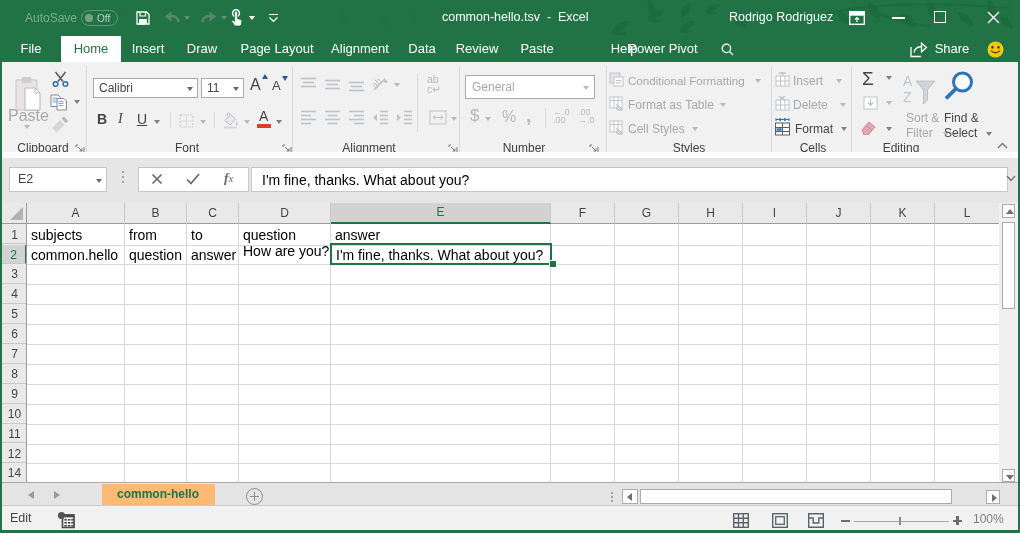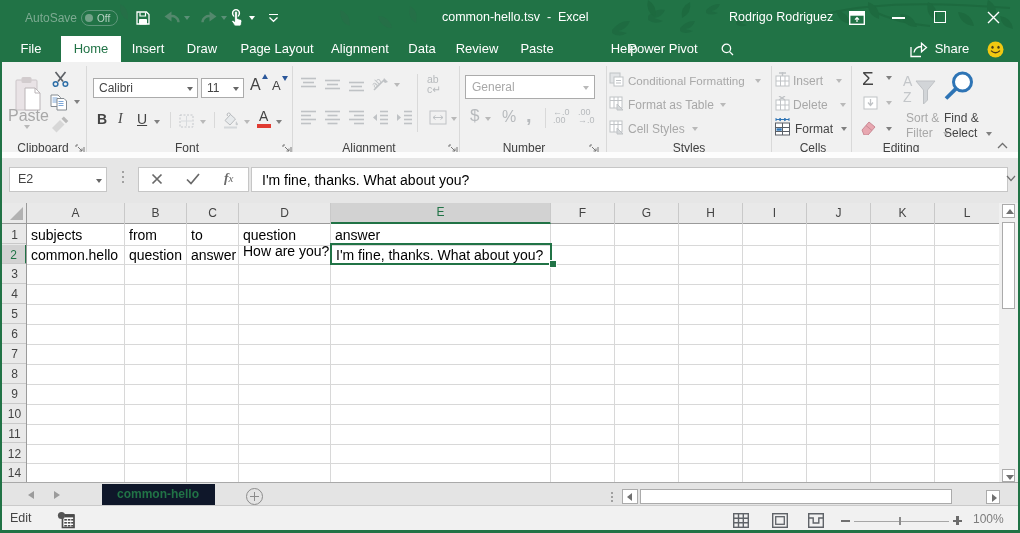--- a/index.html
+++ b/index.html
@@ -517,21 +517,21 @@
       <div style="position:absolute;left:2.5px;top:4px;width:0;height:0;border-left:4px solid transparent;border-right:4px solid transparent;border-bottom:5px solid #707070;"></div>
     </div>
   <div class="sb-btn" style="left:3px;top:19px;width:13px;height:87px;"></div>
   <div class="sb-btn" style="left:3px;top:266px;width:13px;height:12.5px;">
       <div style="position:absolute;left:2.5px;top:4.5px;width:0;height:0;border-left:4px solid transparent;border-right:4px solid transparent;border-top:5px solid #707070;"></div>
     </div>
 </div>
 <div class="abs" id="sheettabs">
   <div class="abs" style="left:26px;top:8px;width:0;height:0;border-top:4.5px solid transparent;border-bottom:4.5px solid transparent;border-right:6px solid #9b9b9b;"></div>
   <div class="abs" style="left:52px;top:8px;width:0;height:0;border-top:4.5px solid transparent;border-bottom:4.5px solid transparent;border-left:6px solid #9b9b9b;"></div>
-  <div class="abs" style="left:99.5px;top:1px;width:113px;height:28px;background:#0f172a;border-bottom:2.5px solid #217346;text-align:center;font-size:12px;font-weight:bold;color:#217346;line-height:20px;">common-hello</div>
+  <div class="abs" style="left:99.5px;top:1px;width:113px;height:28px;background:#fdba74;border-bottom:2.5px solid #217346;text-align:center;font-size:12px;font-weight:bold;color:#217346;line-height:20px;">common-hello</div>
   <div class="abs" style="left:244px;top:5px;width:17px;height:17px;border:1px solid #8c8c8c;border-radius:50%;">
     <div class="abs" style="left:7px;top:3px;width:1.4px;height:9px;background:#8c8c8c;"></div>
     <div class="abs" style="left:3px;top:6.8px;width:9px;height:1.4px;background:#8c8c8c;"></div>
   </div>
   <div class="abs" style="left:609px;top:9px;width:2px;height:2px;background:#8a8a8a;border-radius:50%;"></div>
   <div class="abs" style="left:609px;top:13px;width:2px;height:2px;background:#8a8a8a;border-radius:50%;"></div>
   <div class="abs" style="left:609px;top:17px;width:2px;height:2px;background:#8a8a8a;border-radius:50%;"></div>
   <div class="sb-btn" style="left:620px;top:6px;width:16px;height:15px;">
       <div style="position:absolute;left:4px;top:3px;width:0;height:0;border-top:4.5px solid transparent;border-bottom:4.5px solid transparent;border-right:5px solid #707070;"></div>
     </div>

